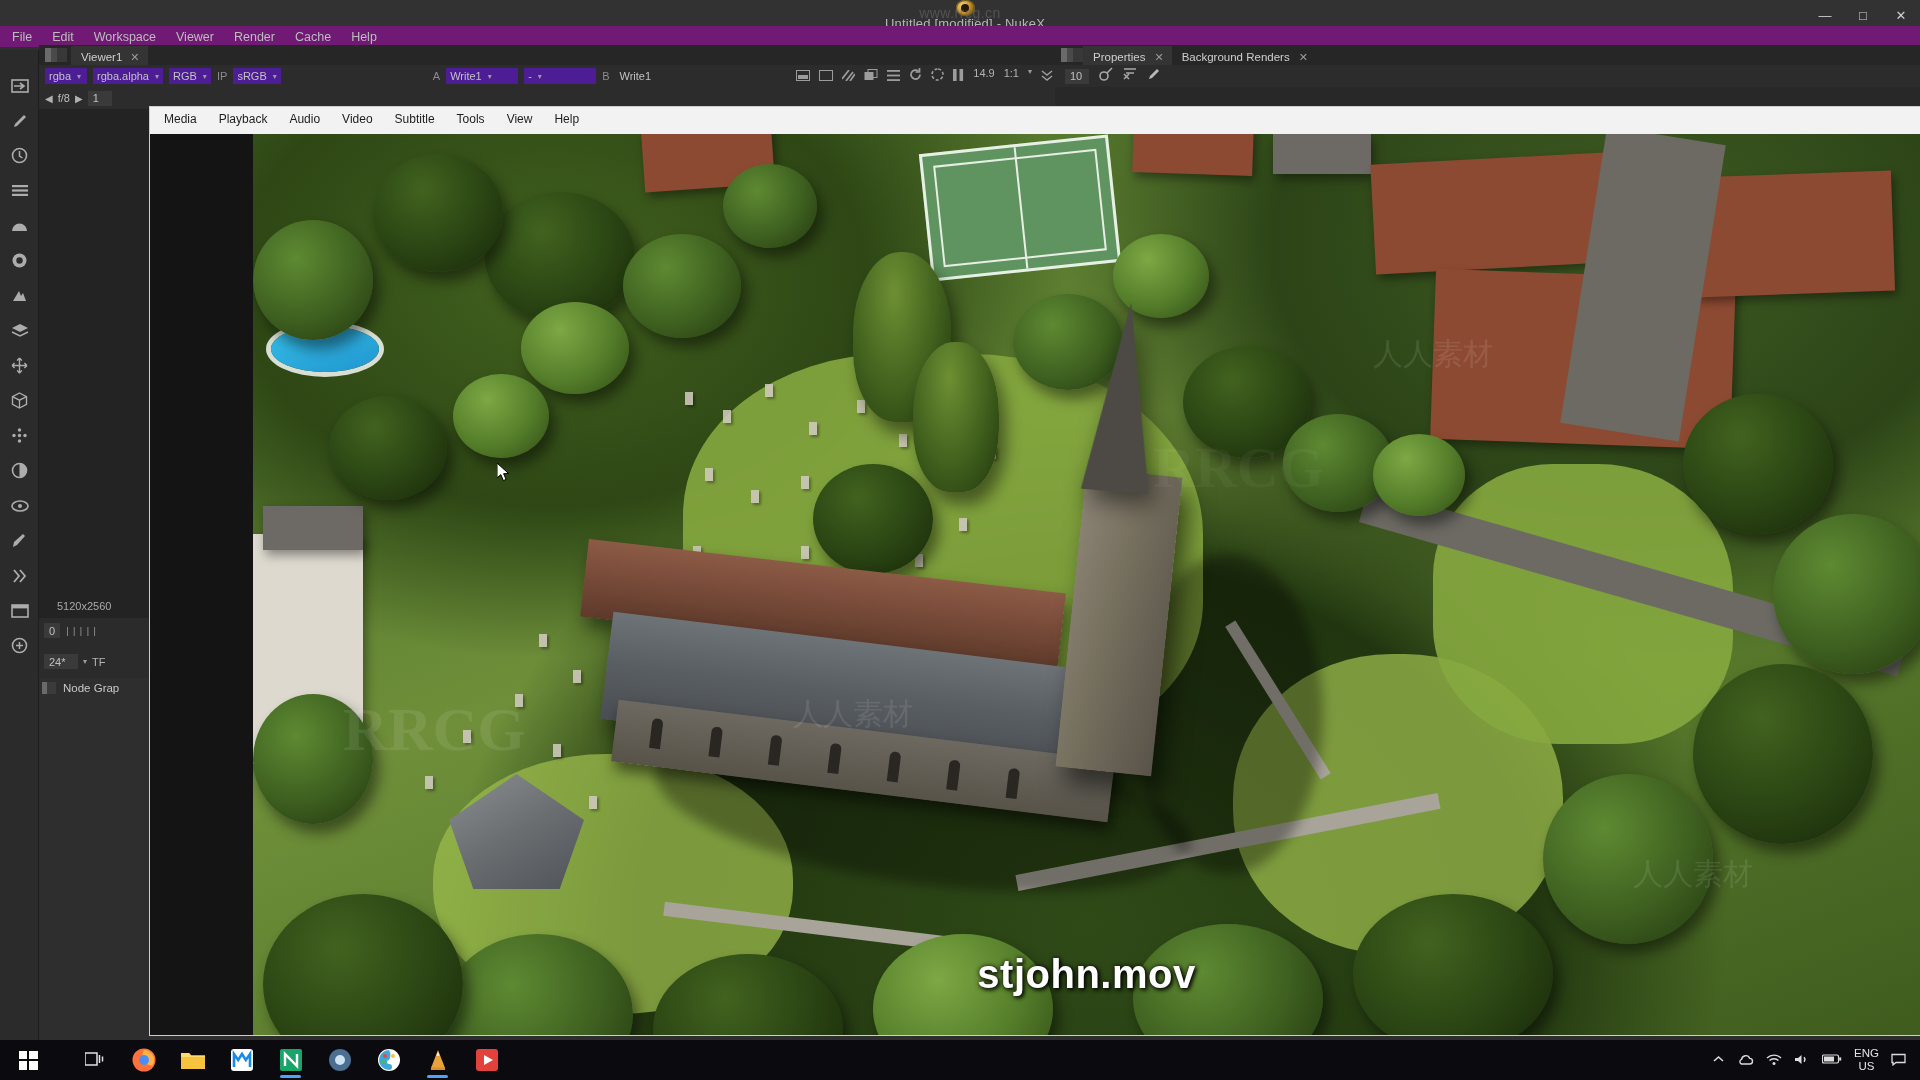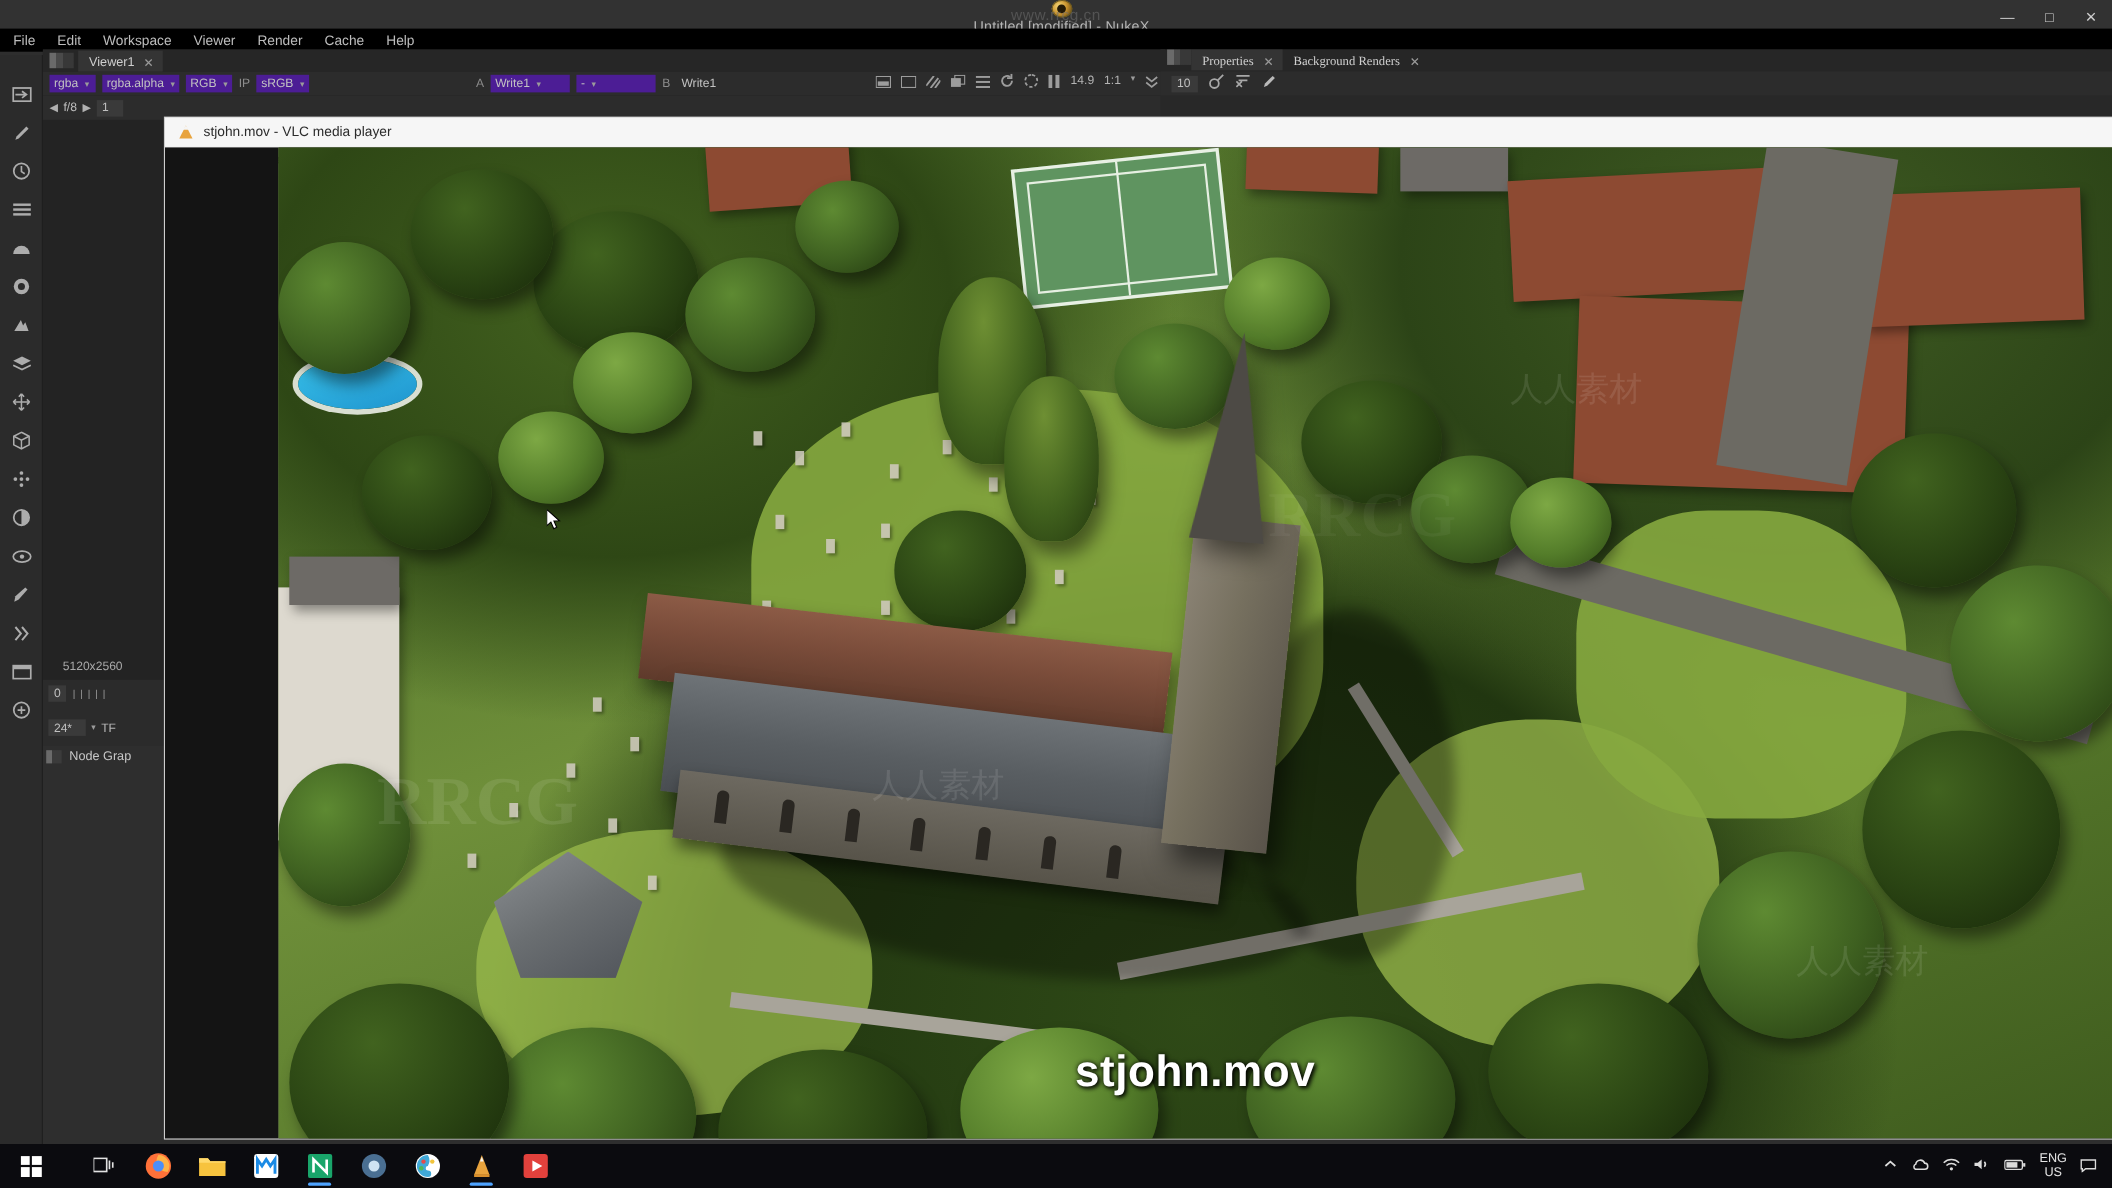--- a/index.html
+++ b/index.html
@@ -20,21 +20,21 @@
   .nuke-title { margin-left:10px; color:#b6b6b6; font-size:13px; letter-spacing:.2px; }
   .wm-watermark-top { position:absolute; left:50%; transform:translateX(-50%); top:5px;
     color:#6e6e6e; font-size:14px; opacity:.55; letter-spacing:.5px; }
   .win-ctl { position:absolute; right:0; top:0; height:31px; display:flex; align-items:center; }
   .win-ctl span { width:38px; text-align:center; color:#cfcfcf; font-size:13px; line-height:31px; }
   .fxphd { position:absolute; right:14px; top:32px; color:#d8d8d8; font-size:20px;
     font-weight:bold; font-style:italic; letter-spacing:-.5px; opacity:.95; }
 
   
   .nuke-menubar { position:absolute; left:0; top:26px; width:1920px; height:21px;
-    display:flex; align-items:center; padding-left:12px; background:#000000; }
+    display:flex; align-items:center; padding-left:12px; background:#701a75; }
   .nuke-menubar .mi { color:#bdbdbd; font-size:12.5px; margin-right:20px; cursor:default; }
 
   
   .toolrail { position:absolute; left:0; top:50px; width:39px; height:990px;
     background:#2b2b2b; border-right:1px solid #1e1e1e; padding-top:18px; }
   .toolrail .t { width:39px; height:35px; display:flex; align-items:center; justify-content:center;
     color:#c9c9c9; }
   .toolrail .t svg { opacity:.82; }
 
   
@@ -57,21 +57,21 @@
   .fbox { background:#3a3a3a; color:#c0c0c0; font-size:11px; height:15px; min-width:24px;
     padding:0 5px; display:flex; align-items:center; }
 
   
   .vtools { position:absolute; right:6px; display:flex; gap:9px; }
   .vtools .ic { color:#b9b9b9; opacity:.8; }
   .numtxt { color:#b4b4b4; font-size:11px; }
 
   
   .props { position:absolute; left:1055px; top:45px; width:865px; height:600px; background:#282828; }
-  .props-tabrow { height:20px; background:#262626; display:flex; align-items:flex-start;font-family:Liberation Serif, serif; }
+  .props-tabrow { height:20px; background:#262626; display:flex; align-items:flex-end; }
   .ptab { height:19px; color:#cfcfcf; font-size:11.5px; padding:3px 8px 0 10px; display:flex;
     align-items:center; gap:9px; }
   .ptab.active { background:#343434; }
   .ptab .x { color:#9a9a9a; font-size:11px; }
   .props-ctlrow { height:22px; background:#2c2c2c; display:flex; align-items:center; gap:10px;
     padding-left:10px; }
   .props-body { position:absolute; left:0; top:42px; right:0; bottom:0; background:#282828; }
 
   
   .res-label { position:absolute; left:57px; top:600px; color:#a9a9a9; font-size:11px; }
@@ -451,24 +451,20 @@
       <span class="car" style="color:#9b9b9b;font-size:8px">▾</span>
       <span style="color:#b6b6b6;font-size:11px">TF</span>
     </div>
   </div>
   <div class="node-tab">
     <span class="ng-grip"></span>
     <span>Node Grap</span>
   </div>
 
   <div class="vlc">
-    <div class="vlc-title">
-      <span class="vlc-cone"></span>
-      <span>stjohn.mov - VLC media player</span>
-    </div>
     <div class="vlc-menubar">
       <span class="vm">Media</span>
       <span class="vm">Playback</span>
       <span class="vm">Audio</span>
       <span class="vm">Video</span>
       <span class="vm">Subtitle</span>
       <span class="vm">Tools</span>
       <span class="vm">View</span>
       <span class="vm">Help</span>
     </div>

